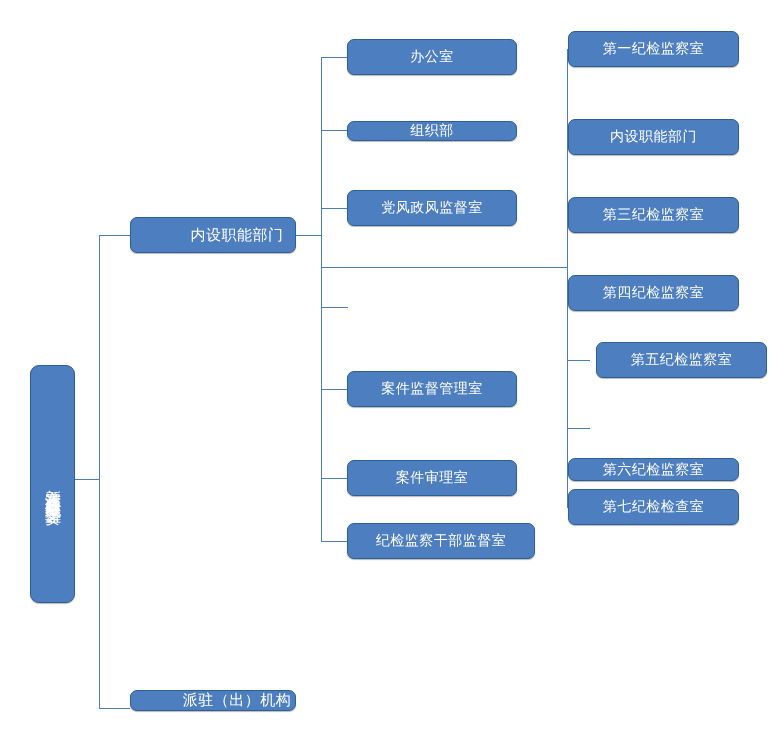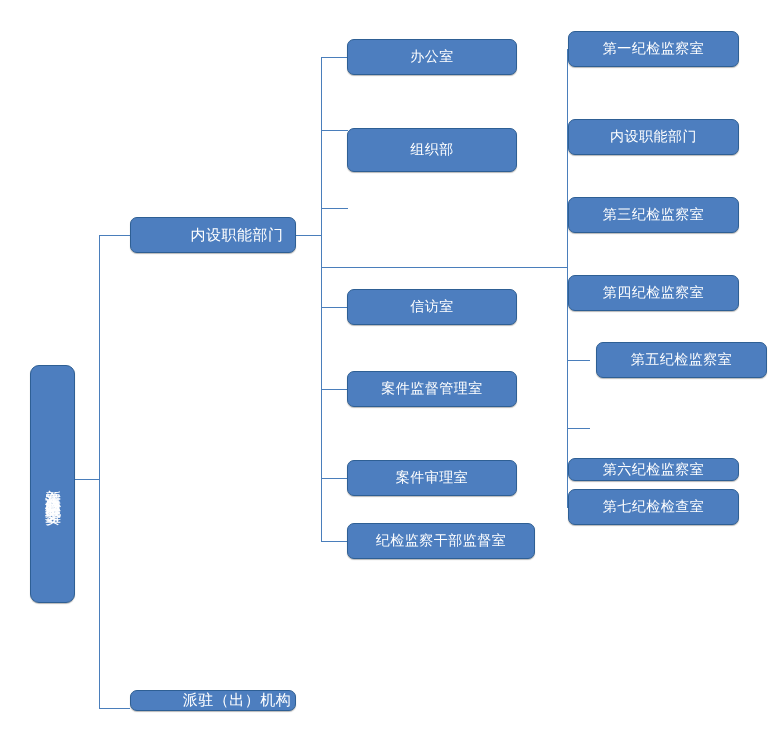--- a/index.html
+++ b/index.html
@@ -102,22 +102,22 @@
   <div class="line h" style="left:567px; top:360px; width:23px;"></div>
   <div class="line h" style="left:567px; top:428px; width:23px;"></div>
   <div class="line h" style="left:567px; top:507px; width:23px;"></div>
 
   <div class="node node-root" style="left:30px; top:365px; width:45px; height:238px;">新宾满族自治县纪委监委</div>
 
   <div class="node node-l2" style="left:130px; top:217px; width:166px; height:36px;">内设职能部门</div>
   <div class="node node-l2" style="left:130px; top:690px; width:166px; height:21px;">派驻（出）机构</div>
 
   <div class="node node-dept" style="left:347px; top:39px; width:170px; height:36px;">办公室</div>
-  <div class="node node-dept" style="left:347px; top:128px; width:170px; height:44px;text-align:right;">组织部</div>
-  <div class="node node-dept" style="left:347px; top:289px; width:170px; height:36px;">信访室</div>
+  <div class="node node-dept" style="left:347px; top:121px; width:170px; height:20px;text-align:right;">组织部</div>
+  <div class="node node-dept" style="left:347px; top:190px; width:170px; height:36px;">党风政风监督室</div>
   <div class="node node-dept" style="left:347px; top:371px; width:170px; height:36px;">案件监督管理室</div>
   <div class="node node-dept" style="left:347px; top:460px; width:170px; height:36px;">案件审理室</div>
   <div class="node node-dept" style="left:347px; top:523px; width:188px; height:36px;">纪检监察干部监督室</div>
 
   <div class="node node-office" style="left:568px; top:31px; width:171px; height:36px;">第一纪检监察室</div>
   <div class="node node-office" style="left:568px; top:119px; width:171px; height:36px;">内设职能部门</div>
   <div class="node node-office" style="left:568px; top:197px; width:171px; height:36px;">第三纪检监察室</div>
   <div class="node node-office" style="left:568px; top:275px; width:171px; height:36px;">第四纪检监察室</div>
   <div class="node node-office" style="left:568px; top:342px; width:171px; height:36px;margin-left:28px;">第五纪检监察室</div>
   <div class="node node-office" style="left:568px; top:410px; width:171px; height:23px;margin-top:48px;">第六纪检监察室</div>

